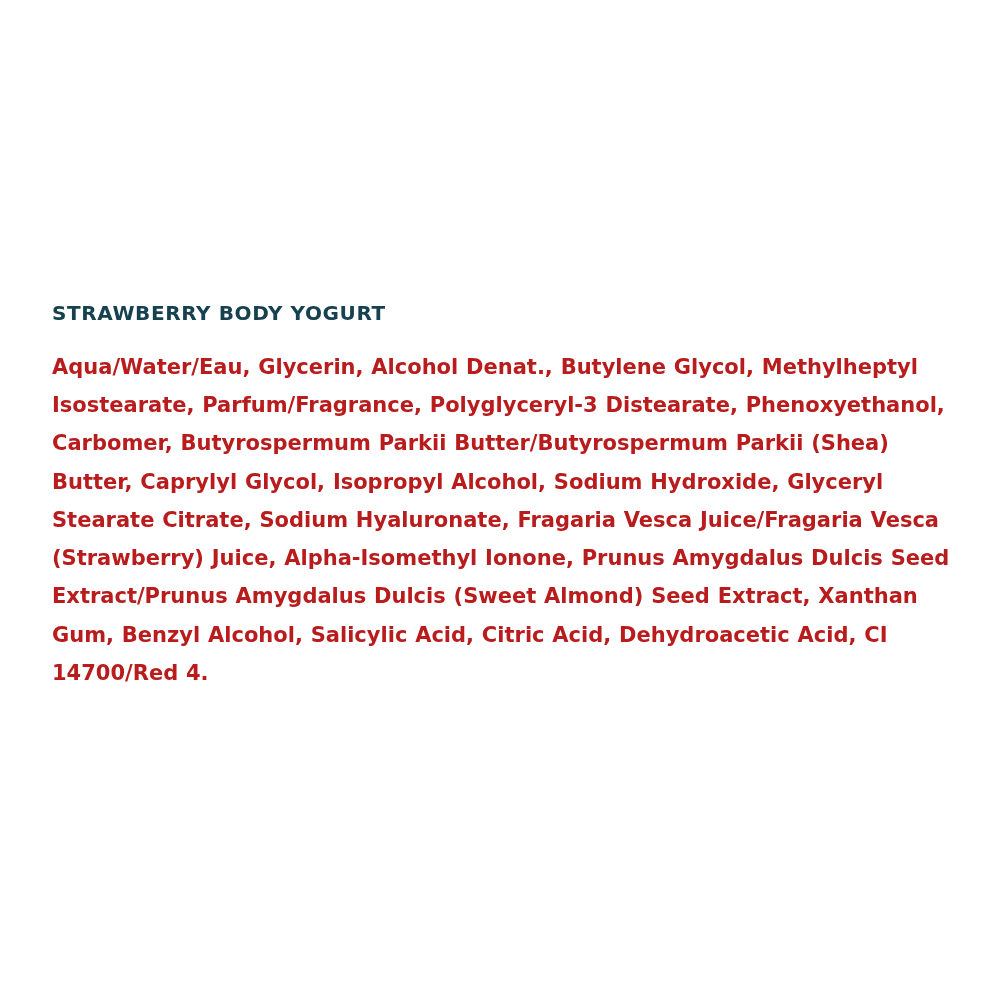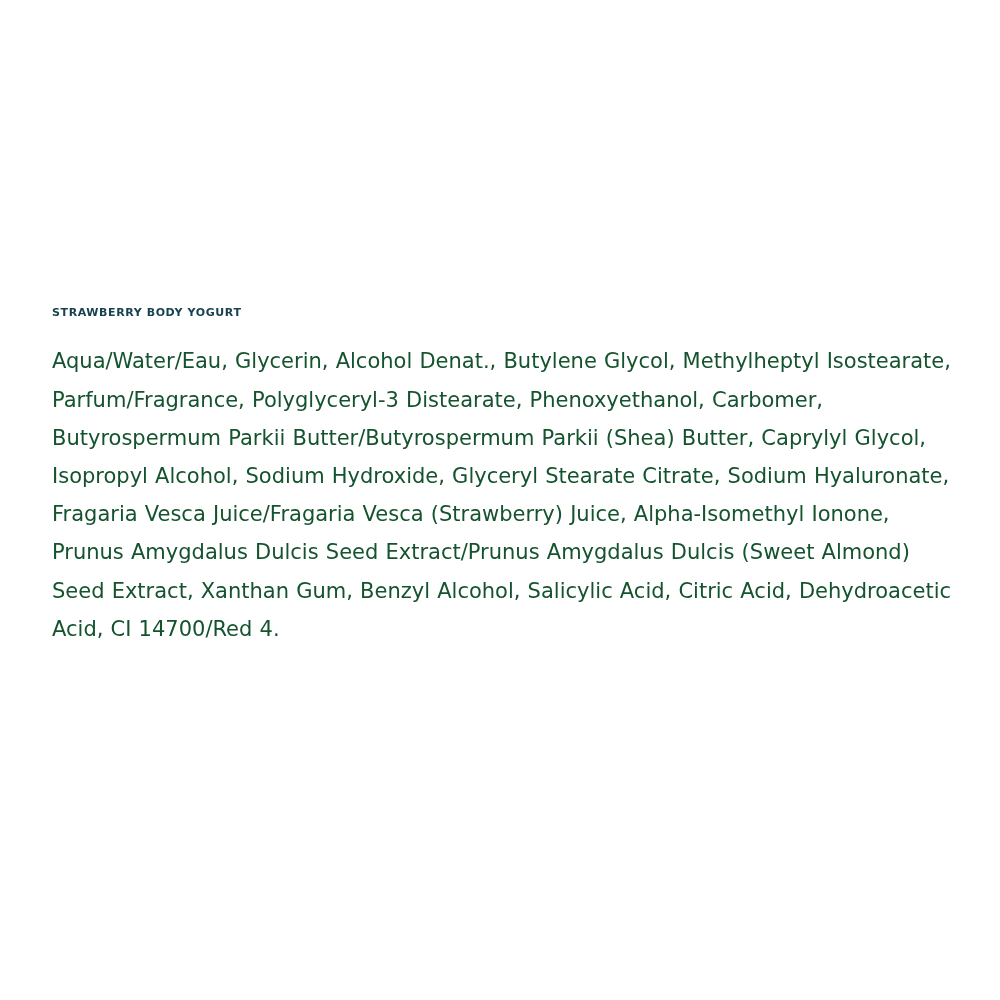--- a/index.html
+++ b/index.html
@@ -19,31 +19,31 @@
     height: 1000px;
     box-sizing: border-box;
   }
   .content {
     position: absolute;
     left: 52px;
     top: 300px;
     width: 910px;
   }
   .product-title {
-    font-size: 11px;
+    font-size: 20px;
     font-weight: bold;
     letter-spacing: 0.6px;
     color: #16424f;
-    margin: 6px 0 22px 0;
+    margin: 0 0 22px 0;
     line-height: 1.3;
   }
   .ingredients {
     font-size: 21px;
-    font-weight: 400;
-    color: #14532d;
+    font-weight: 700;
+    color: #b91c1c;
     line-height: 1.82;
     margin: 0;
     text-align: left;
     word-spacing: 0.5px;
   }
 </style>
 </head>
 <body>
 
 <div class="page">

